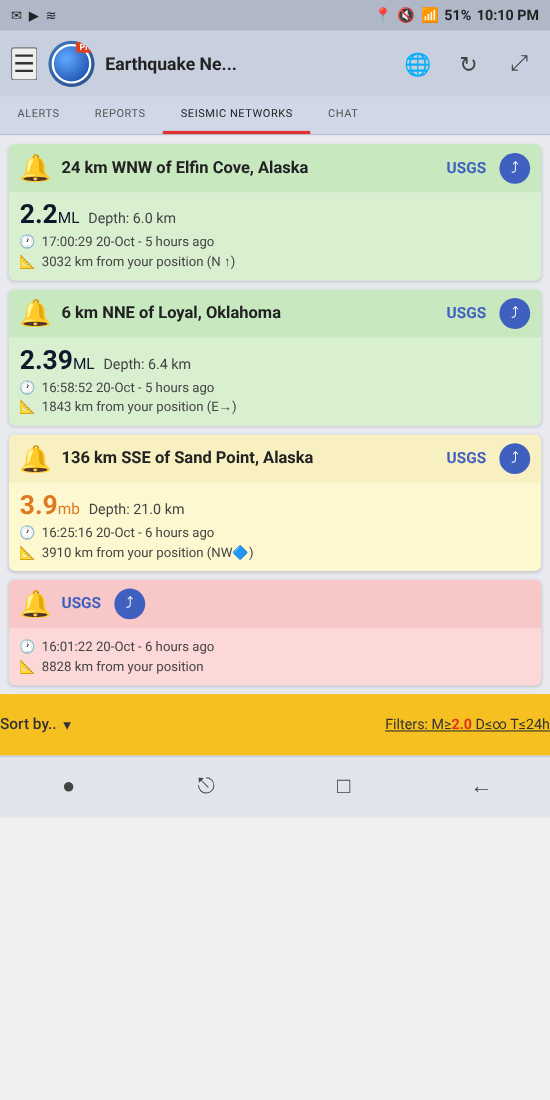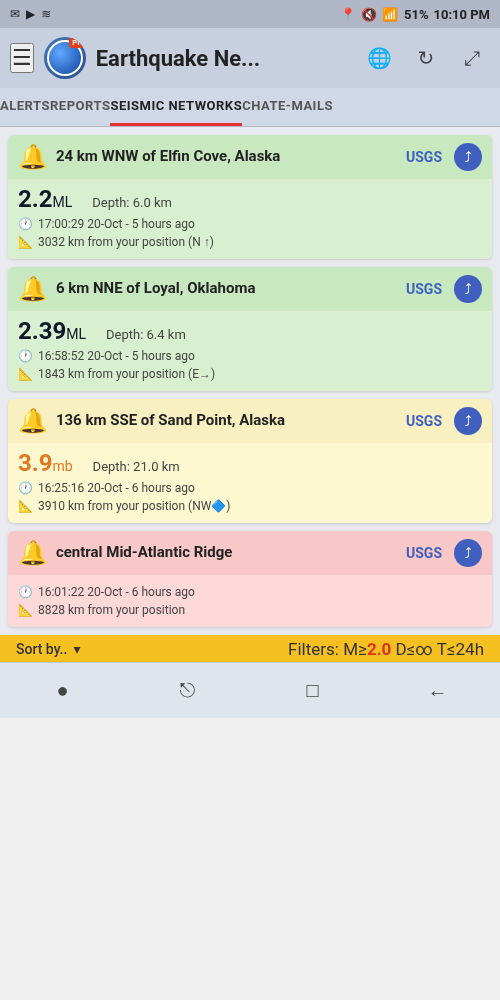--- a/index.html
+++ b/index.html
@@ -50,41 +50,41 @@
       border: 2px solid #fff;
     }
     .pro-badge {
       position: absolute; top: 0; right: -2px;
       background: #e04020;
       color: white; font-size: 8px; font-weight: bold;
       padding: 1px 3px; border-radius: 3px;
     }
     .header-title {
       flex: 1;
-      font-size: 22px; font-weight: bold; color: #222;
+      font-size: 16px; font-weight: bold; color: #222;
     }
     .header-actions { display: flex; gap: 10px; align-items: center; }
     .header-action-btn {
       width: 36px; height: 36px;
       border: none; background: transparent;
       cursor: pointer; font-size: 20px; color: #444;
       display: flex; align-items: center; justify-content: center;
     }
 
     
     .tab-bar {
       background: #d0d8e8;
       display: flex;
       border-bottom: 1px solid #b0b8c8;
       overflow-x: auto;
     }
     .tab-item {
-      padding: 10px 0;
-      font-size: 13px;
-      font-weight: 700;
+      padding: 10px 16px;
+      font-size: 10px;
+      font-weight: 400;
       color: #555;
       cursor: pointer;
       white-space: nowrap;
       letter-spacing: 0.5px;
       border-bottom: 3px solid transparent;
     }
     .tab-item.active {
       color: #222;
       border-bottom: 3px solid #e03030;
     }
@@ -160,49 +160,50 @@
       font-weight: normal;
     }
     .magnitude-green { color: #0f172a; }
     .magnitude-orange { color: #e07820; }
     .magnitude-red { color: #d03030; }
 
     .eq-depth {
       display: inline;
       font-size: 13px;
       color: #444;
-      margin-left: 16px;
+      margin-left: 4px;
     }
     .eq-meta {
       display: flex;
       align-items: center;
       gap: 5px;
       font-size: 12px;
       color: #444;
       margin-top: 4px;
     }
     .eq-meta-icon { font-size: 12px; }
 
     
     .bottom-bar {
       background: #f5c020;
-      height: 27px;
-      display: flex;
-      align-items: center;
-      padding: 0 16px;
+      height: 56px;
+      display: flex;
+      align-items: center;
+      padding: 0 0;
       justify-content: space-between;
     }
     .sort-by {
       display: flex; align-items: center; gap: 6px;
       font-size: 14px; color: #333; cursor: pointer;
       font-weight: 500;
     }
     .filter-text {
-      font-size: 17px;
+      font-size: 13px;
       color: #333;
+      text-decoration: underline;
     }
     .filter-text .highlight {
       color: #e03020;
       font-weight: bold;
     }
 
     
     .nav-bar {
       background: #e0e4ec;
       height: 56px;
@@ -257,21 +258,20 @@
       <span>⤢</span>
     </button>
   </div>
 </div>
 
 <div class="tab-bar">
   <div class="tab-item">ALERTS</div>
   <div class="tab-item">REPORTS</div>
   <div class="tab-item active">SEISMIC NETWORKS</div>
   <div class="tab-item">CHAT</div>
-  <div class="tab-item">E-MAILS</div>
 </div>
 
 <div class="content">
 
   <div class="eq-card green">
     <div class="eq-card-header">
       <span class="eq-icon">🔔</span>
       <span class="eq-location">24 km WNW of Elfin Cove, Alaska</span>
       <span class="eq-source">USGS</span>
       <div class="eq-share">⤴</div>
@@ -334,21 +334,20 @@
       <div class="eq-meta">
         <span class="eq-meta-icon">📐</span>
         <span>3910 km from your position (NW🔷)</span>
       </div>
     </div>
   </div>
 
   <div class="eq-card pink">
     <div class="eq-card-header">
       <span class="eq-icon">🔔</span>
-      <span class="eq-location">central Mid-Atlantic Ridge</span>
       <span class="eq-source">USGS</span>
       <div class="eq-share">⤴</div>
     </div>
     <div class="eq-card-body">
       <div class="eq-meta">
         <span class="eq-meta-icon">🕐</span>
         <span>16:01:22 20-Oct - 6 hours ago</span>
       </div>
       <div class="eq-meta">
         <span class="eq-meta-icon">📐</span>

